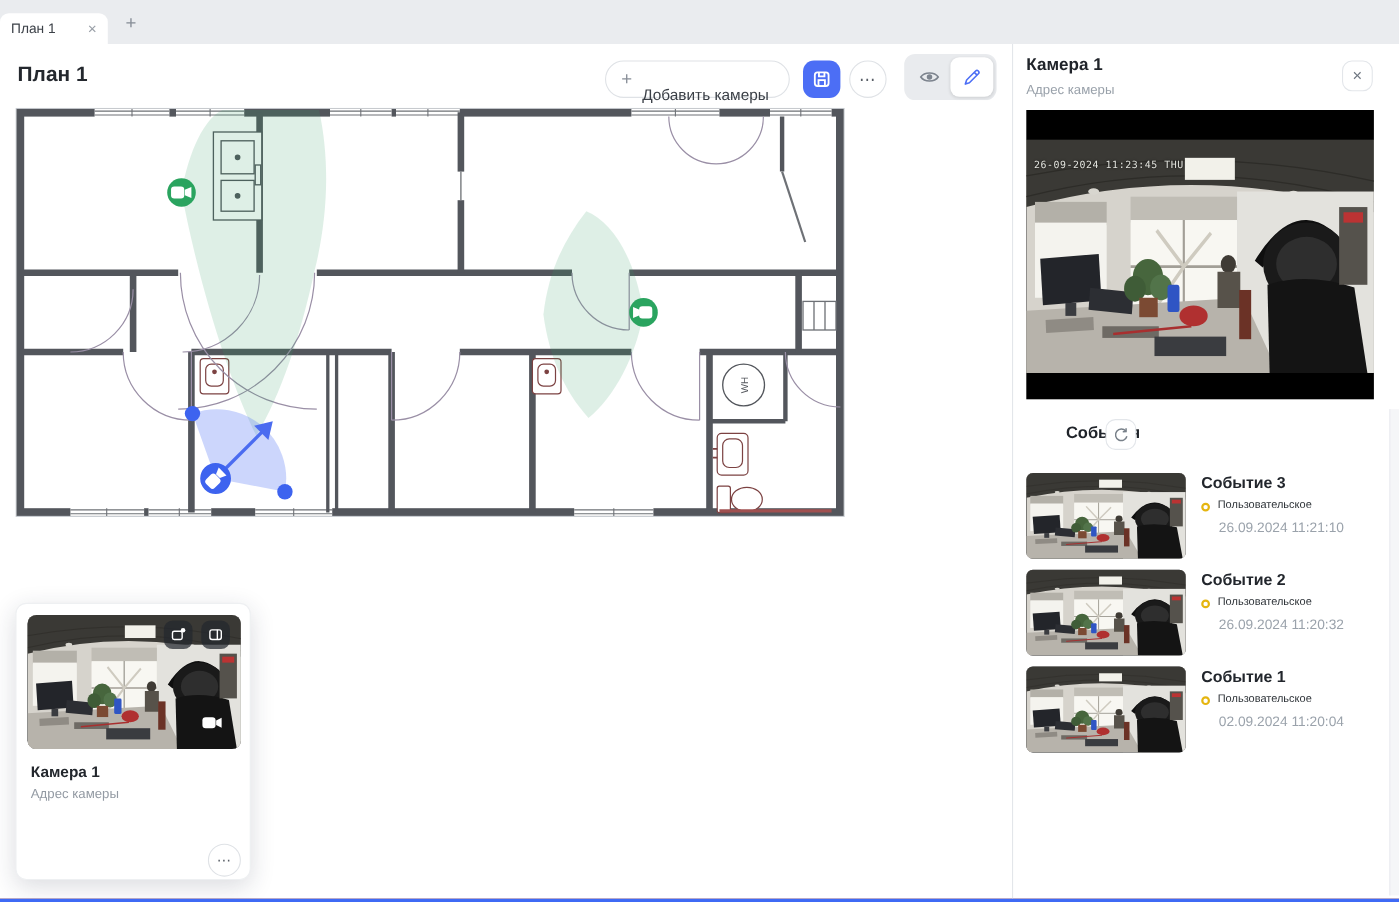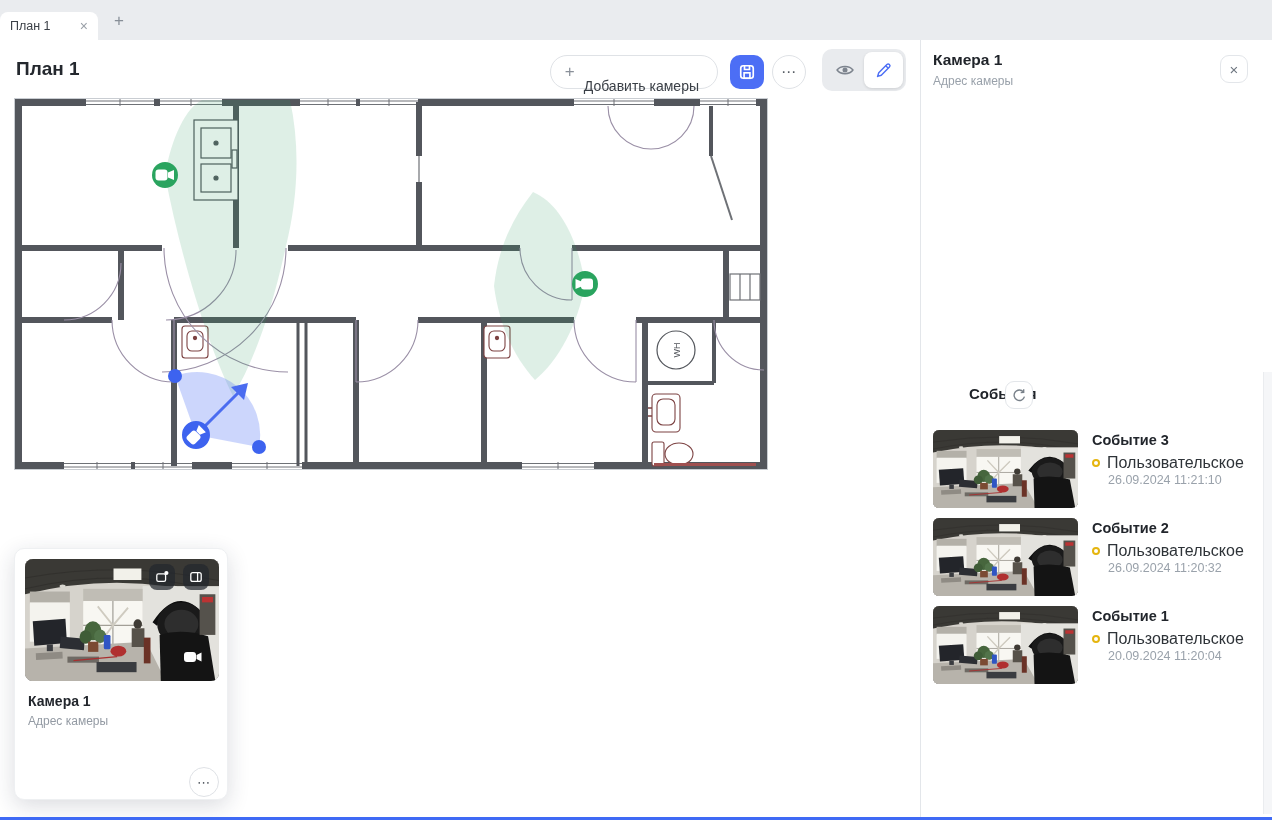--- a/index.html
+++ b/index.html
@@ -60,21 +60,21 @@
       text-shadow:0 0 2px rgba(0,0,0,.8);letter-spacing:.5px;}
   .ev-title{position:absolute;left:12px;top:345px;font-size:15px;font-weight:700;color:#20242a;margin-left:36px;}
   .btn-refresh{position:absolute;left:84px;top:341px;width:28px;height:28px;border:1px solid #e3e6ea;border-radius:9px;background:#fff;
              display:flex;align-items:center;justify-content:center;cursor:pointer;}
   .dd{position:absolute;right:25px;top:339px;width:179px;height:32px;border:1px solid #dfe3e7;border-radius:16px;background:#fff;
       display:flex;align-items:center;justify-content:space-between;padding:0 14px;cursor:pointer;}
   .dd-label{font-size:13px;color:#434a54;}
   .event{position:absolute;left:12px;width:330px;height:78px;cursor:pointer;}
   .event .e-thumb{position:absolute;left:0;top:0;width:145px;height:78px;border-radius:6px;overflow:hidden;background:#000;}
   .e-title{position:absolute;left:159px;top:2px;font-size:14.5px;font-weight:700;color:#22262c;}
-  .e-type{position:absolute;left:159px;top:24px;display:flex;align-items:center;font-size:16px;color:#2e3338;}
+  .e-type{position:absolute;left:159px;top:24px;display:flex;align-items:flex-end;font-size:10px;color:#2e3338;}
   .ring{width:8px;height:8px;border:2.5px solid #e5b50f;border-radius:50%;margin-right:7px;flex:0 0 auto;}
   .e-date{position:absolute;left:175px;top:43px;font-size:12.5px;color:#9aa2ab;}
   .scroll-track{position:absolute;right:0;top:332px;bottom:3px;width:9px;background:#f5f6f8;border-left:1px solid #eaecef;}
 
   .bottombar{position:absolute;left:0;top:817px;width:1272px;height:3px;background:#3f6af5;}
 
   .scene-svg{width:100%;height:100%;display:block;}
   svg{display:block;}
 </style>
 </head>
@@ -330,20 +330,28 @@
     </div>
   </div>
 
   <div class="aside">
     <div class="panel-title">Камера 1</div>
     <div class="panel-sub">Адрес камеры</div>
     <div class="btn-close">
       <span>×</span>
     </div>
 
+    <div class="video">
+      <div class="scene-box">
+        <svg class="scene-svg" viewBox="0 0 320 180" preserveAspectRatio="none">
+            <use href="#scene"></use>
+          </svg>
+      </div>
+      <div class="ts">26-09-2024 11:23:45 THU</div>
+    </div>
 
     <div class="ev-title">События</div>
     <div class="btn-refresh">
       <span>
         <svg width="15" height="15" viewBox="0 0 20 20">
           <path d="M16.6,11.5 A7,7 0 1 1 15.2,5.2" stroke="#788089" stroke-width="1.8" fill="none"></path>
           <path d="M15.6,1.8 L15.6,5.8 L11.6,6" stroke="#788089" stroke-width="1.8" fill="none"></path>
         </svg>
       </span>
     </div>
@@ -380,20 +388,20 @@
       <div class="e-thumb">
         <svg class="scene-svg" viewBox="0 0 320 180" preserveAspectRatio="none">
             <use href="#scene"></use>
           </svg>
       </div>
       <div class="e-title">Событие 1</div>
       <div class="e-type">
         <span class="ring"></span>
         <span>Пользовательское</span>
       </div>
-      <div class="e-date">20.09.2024 11:20:04</div>
+      <div class="e-date">02.09.2024 11:20:04</div>
     </div>
 
     <div class="scroll-track"></div>
   </div>
 
   <div class="bottombar"></div>
 </div>
 
 </body></html>

